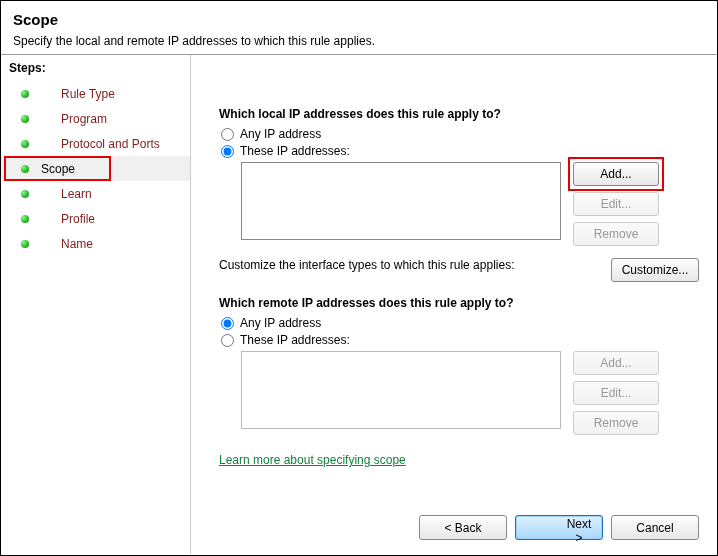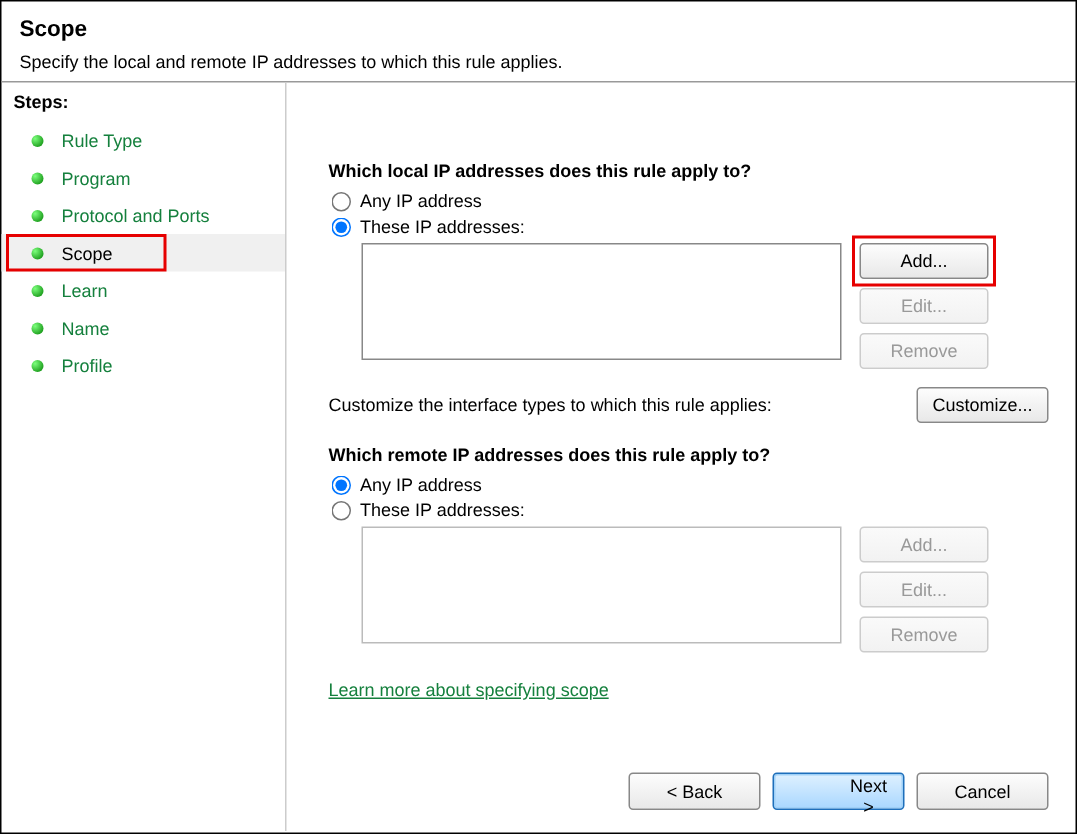--- a/index.html
+++ b/index.html
@@ -56,23 +56,24 @@
   }
   .step-bullet {
     width: 8px;
     height: 8px;
     border-radius: 50%;
     background: radial-gradient(circle at 30% 30%, #7cff7c, #008000);
     margin-right: 12px;
     flex-shrink: 0;
   }
   .step-item a {
-    color: #15803d;
+    color: #7f1d1d;
     text-decoration: none;
     font-size: 12px;
+    margin-left: 20px;
   }
   .step-item.active span.label-current {
     color: #000;
   }
   .highlight-red {
     border: 2px solid #e60000;
     position: absolute;
     left: 3px;
     right: 79px;
     top: 0;
@@ -134,21 +135,21 @@
     background: linear-gradient(#fafafa, #f2f2f2);
     cursor: default;
   }
   .btn-highlight {
     position: absolute;
     border: 2px solid #e60000;
     pointer-events: none;
   }
   .customize-row {
     display: flex;
-    align-items: center;
+    align-items: flex-start;
     justify-content: space-between;
     margin: 10px 0 14px 0;
   }
   .learn-link {
     color: #15803d;
     text-decoration: underline;
     font-size: 12px;
     display: inline-block;
     margin-top: 6px;
   }
@@ -207,25 +208,25 @@
         <span class="step-bullet"></span>
         <span class="label-current">Scope</span>
         <span class="highlight-red"></span>
       </div>
       <div class="step-item">
         <span class="step-bullet"></span>
         <a href="#">Learn</a>
       </div>
       <div class="step-item">
         <span class="step-bullet"></span>
+        <a href="#">Profile</a>
+      </div>
+      <div class="step-item">
+        <span class="step-bullet"></span>
         <a href="#">Name</a>
-      </div>
-      <div class="step-item">
-        <span class="step-bullet"></span>
-        <a href="#">Profile</a>
       </div>
     </div>
 
     <div class="content">
 
       
       <div style="margin-top:32px;">
         <div class="section-title">Which local IP addresses does this rule apply to?</div>
         <label class="radio-row">
           <input type="radio" name="localip" style="">

